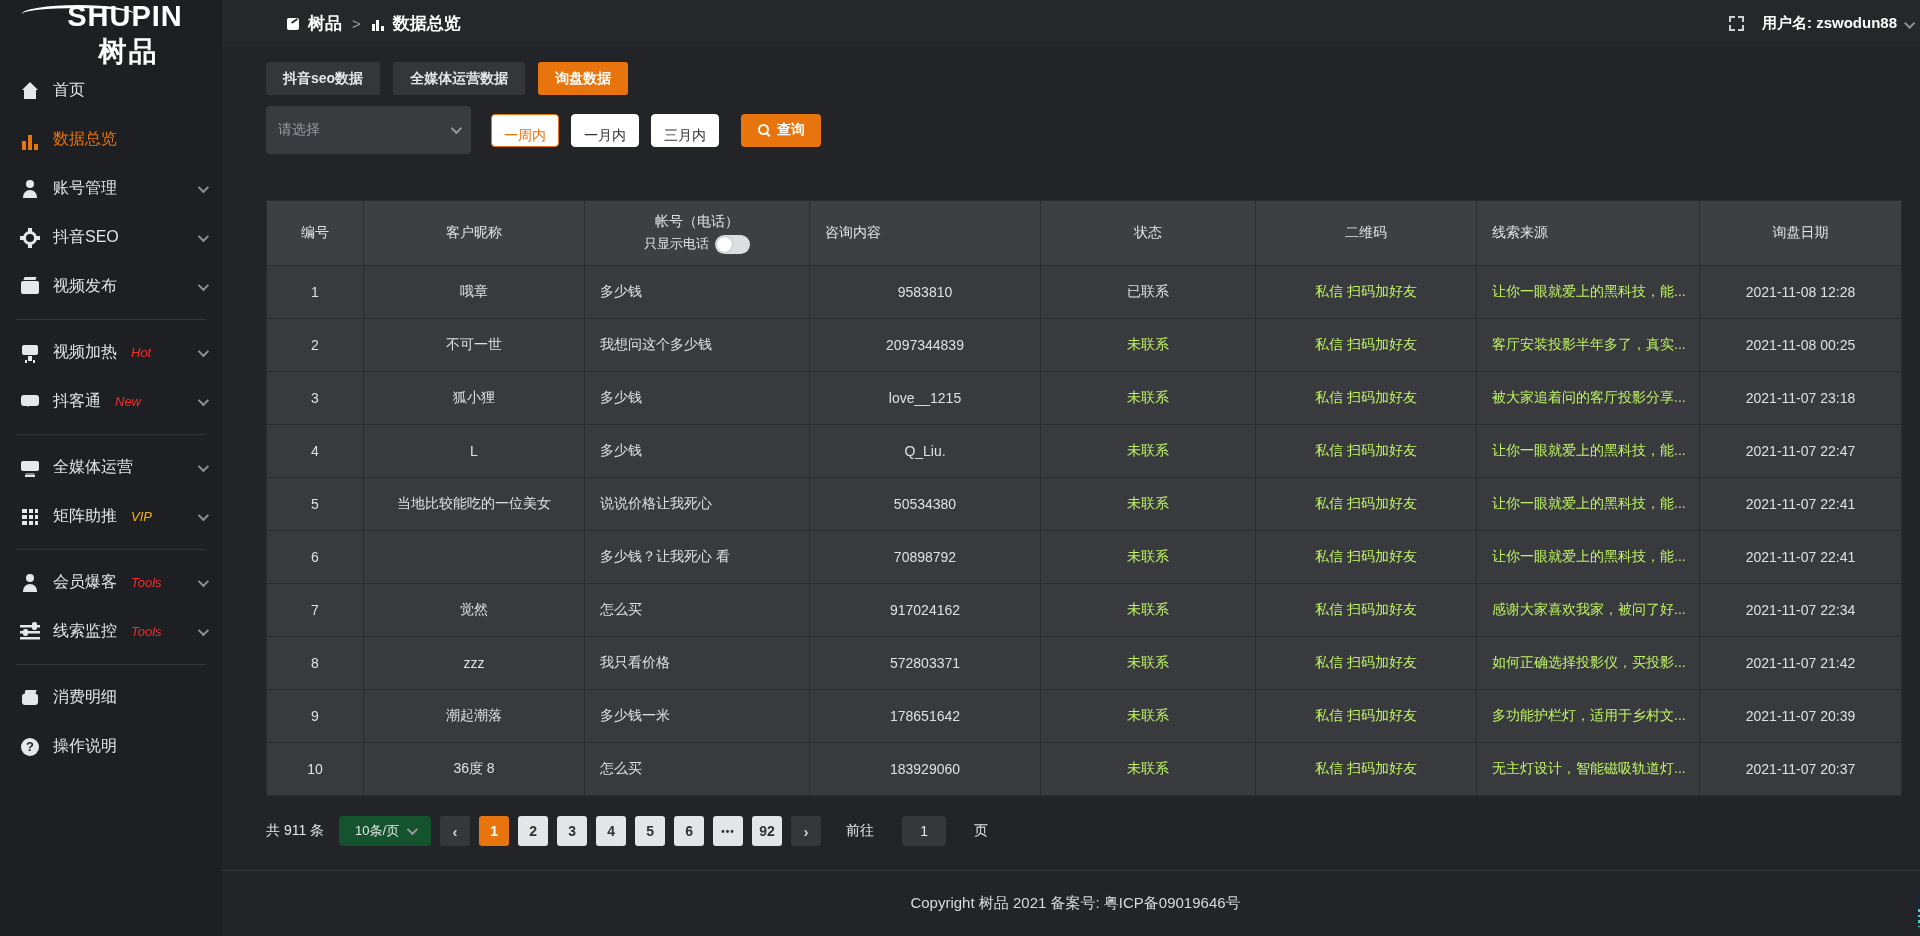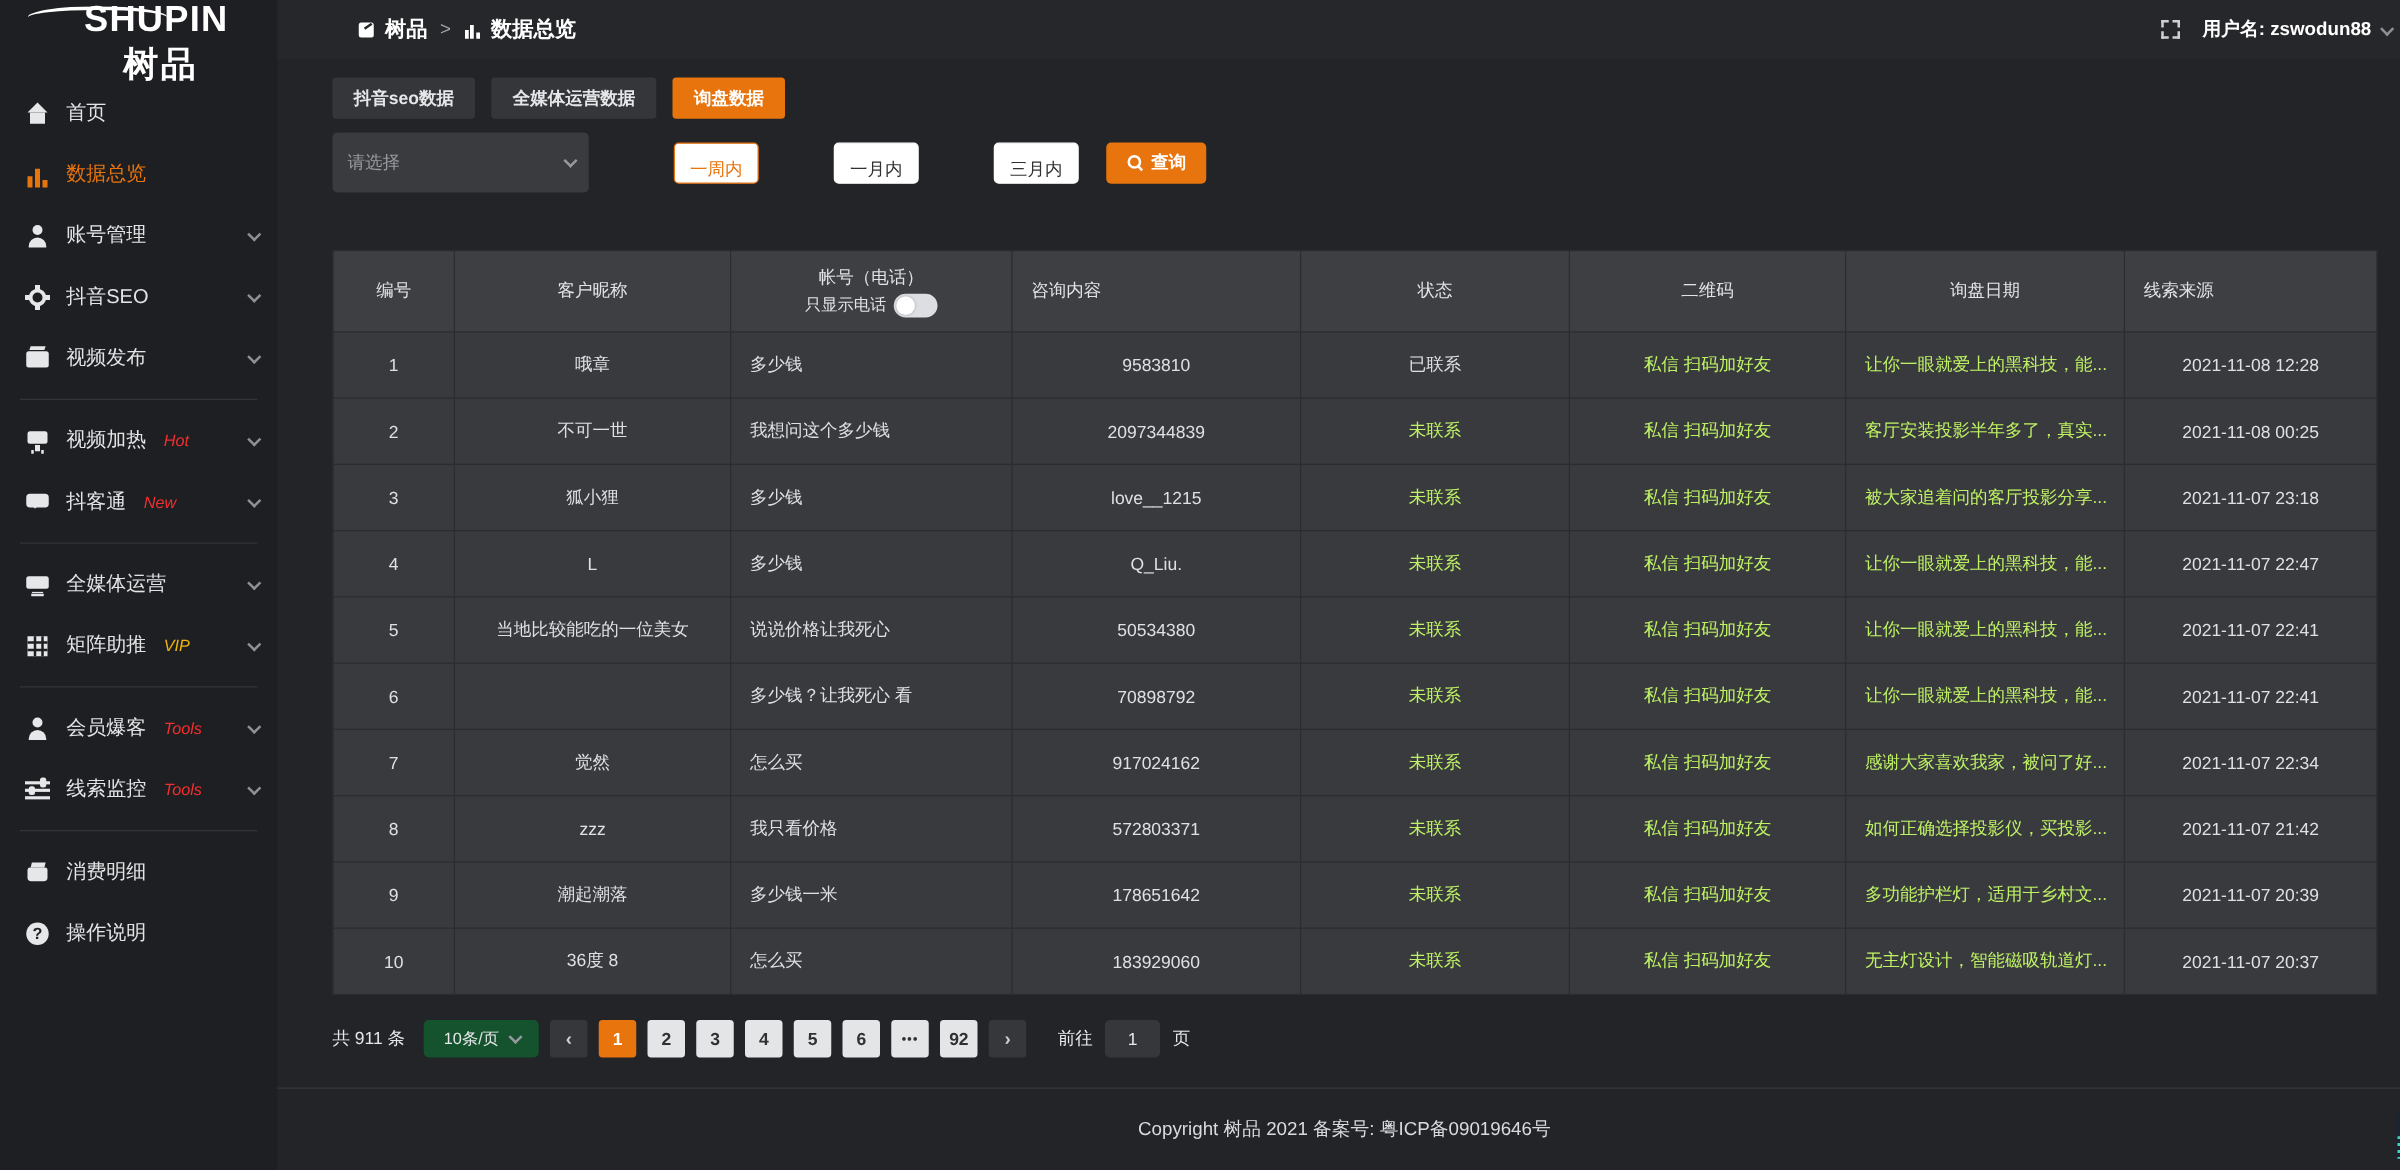--- a/index.html
+++ b/index.html
@@ -112,21 +112,21 @@
     font-family:inherit; display:flex; align-items:center; }
   .tab.active{ background:#e8740d; color:#fff; }
 
   
   .filters{ display:flex; align-items:center; margin-top:11px; }
   .select{ width:205px; height:48px; background:#3a3b3f; border-radius:4px; display:flex;
     align-items:center; padding:0 12px; color:#96999e; cursor:pointer; }
   .select .chev{ border-color:#96999e; }
   .periods{ display:flex; gap:12px; margin-left:20px; }
   .pbtn{ height:33px; min-width:66px; padding:12px 12px; border-radius:4px; background:#fff;
-    border:1px solid #fff; color:#303133; font-size:14px; cursor:pointer; font-family:inherit;margin-left:48px; }
+    border:1px solid #fff; color:#303133; font-size:14px; cursor:pointer; font-family:inherit; }
   .pbtn.active{ border-color:#e8740d; color:#e8740d; }
   .search-btn{ height:33px; padding:16px 16px; margin-left:22px; background:#e8740d; border:none;
     border-radius:4px; color:#fff; font-size:14px; font-weight:bold; cursor:pointer;
     display:flex; align-items:center; font-family:inherit; }
   .ic-search-icon{ position:relative; width:14px; height:14px; margin-right:6px; }
   .ic-search-icon::before{ content:""; position:absolute; left:1px; top:1px; width:7px; height:7px;
     border:2px solid #fff; border-radius:50%; }
   .ic-search-icon::after{ content:""; position:absolute; left:10px; top:9px; width:2px; height:5px;
     background:#fff; transform:rotate(-45deg); }
 
@@ -151,21 +151,21 @@
   .pg-total{ margin-right:6px; }
   .pg-size{ width:92px; height:30px; background:#14532d; border-radius:4px; display:flex;
     align-items:center; justify-content:center; gap:8px; cursor:pointer; font-size:13px; }
   .pg-size .chev{ margin-left:0; border-color:#96999e; transform:rotate(45deg) translateY(-2px); }
   .pg-arrow{ width:30px; height:30px; border-radius:3px; background:#36373b; color:#cfd0d3;
     display:flex; align-items:center; justify-content:center; font-size:15px; font-weight:bold; cursor:pointer; }
   .page-btn{ min-width:30px; height:30px; border-radius:3px; background:#e4e5e7; color:#303133;
     display:flex; align-items:center; justify-content:center; font-size:14px; font-weight:bold; cursor:pointer; }
   .page-btn.active{ background:#e8740d; color:#fff; }
   .page-btn.dots{ font-size:10px; letter-spacing:1px; }
-  .goto{ display:flex; align-items:center; gap:10px; margin-left:16px; }
+  .goto{ display:flex; align-items:center; gap:28px; margin-left:16px; }
   .goto-input{ width:44px; height:30px; background:#36373b; border:none; border-radius:4px;
     color:#e6e7e9; text-align:center; font-size:14px; font-family:inherit; }
 
   
   .footer{ flex:none; height:66px; border-top:1px solid #35363a; display:flex;
     align-items:center; justify-content:center; color:#d9dadd; font-size:15px; }
 
   .floating-widget{ position:absolute; right:0; bottom:6px; width:13px; height:40px;
     background:#1c2430; border-radius:2px 0 0 2px; overflow:hidden; }
   .floating-widget::after{ content:""; position:absolute; left:2px; right:2px; bottom:3px; height:18px;
@@ -326,22 +326,22 @@
           <div class="t-cell phone-head">
             <span>帐号（电话）</span>
             <span class="phone-sub">
               <span>只显示电话</span>
               <span class="toggle"></span>
             </span>
           </div>
           <div class="t-cell left">咨询内容</div>
           <div class="t-cell">状态</div>
           <div class="t-cell">二维码</div>
+          <div class="t-cell left">线索来源</div>
           <div class="t-cell">询盘日期</div>
-          <div class="t-cell left">线索来源</div>
         </div>
         <div style="display:flex;flex-direction:column;gap:1px;">
   <div class="t-row">
     <div class="t-cell c-id">1</div>
     <div class="t-cell c-nick">哦章</div>
     <div class="t-cell left c-content">多少钱</div>
     <div class="t-cell c-account">9583810</div>
     <div class="t-cell c-status status-done">已联系</div>
     <div class="t-cell txt-orange c-qr">私信 扫码加好友</div>
     <div class="t-cell left txt-orange c-source">让你一眼就爱上的黑科技，能...</div>

